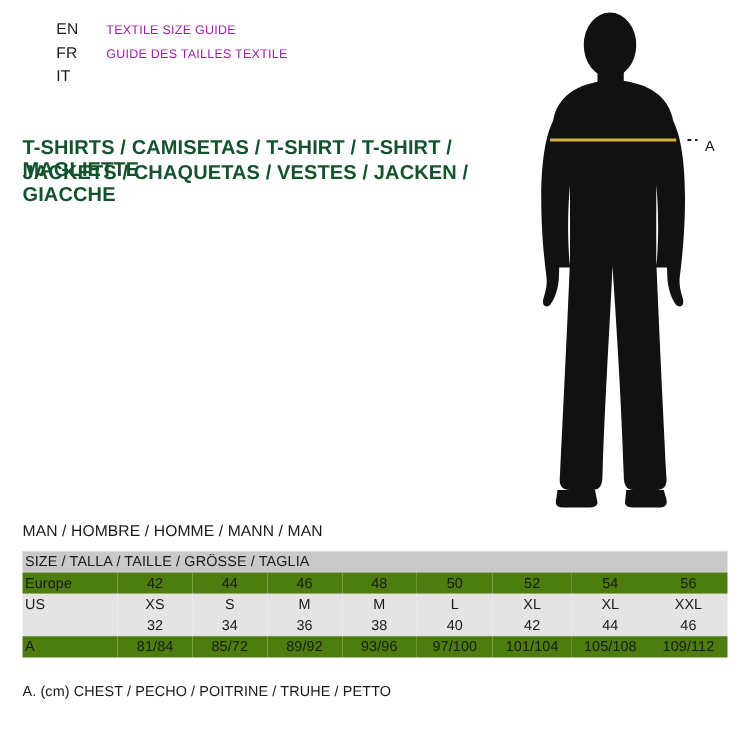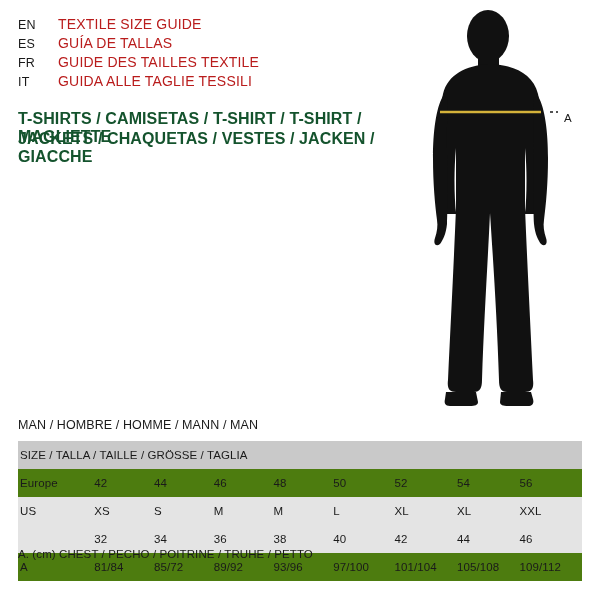--- a/index.html
+++ b/index.html
@@ -30,25 +30,26 @@
   .lang-row {
     display: flex;
     align-items: baseline;
     height: 19px;
   }
   .lang-code {
     width: 40px;
     font-size: 12.5px;
     letter-spacing: 0.2px;
     color: #1a1a1a;
+    margin-left: 27px;
   }
   .lang-text {
-    font-size: 14px;
+    font-size: 10px;
     letter-spacing: 0.2px;
-    color: #b91c1c;
+    color: #a21caf;
   }
 
   
   .category-block {
     position: absolute;
     left: 18px;
     top: 110px;
     width: 400px;
   }
   .category-line {
@@ -91,42 +92,42 @@
   .size-table {
     position: absolute;
     left: 18px;
     top: 441px;
     width: 564px;
     border-collapse: collapse;
     font-size: 11.5px;
   }
   .size-table td {
     padding: 0;
-    height: 28px;
+    height: 17px;
     vertical-align: middle;
     color: #1a1a1a;
     font-size: 11.5px;
     letter-spacing: 0.1px;
   }
   .row-head td {
     background: #c9c9c9;
   }
   .row-shade td {
     background: #e4e4e4;
   }
   .row-plain td {
     background: #4d7c0f;
   }
   .col-label {
     width: 84px;
     padding-left: 2px !important;
   }
   .col-val {
     width: 68px;
-    text-align: left;
+    text-align: center;
     margin-left: 47px;
   }
   .head-label {
     padding-left: 2px !important;
   }
   .footnote {
     position: absolute;
     left: 18px;
     top: 548px;
     font-size: 11.5px;
@@ -136,32 +137,27 @@
 </style>
 </head>
 <body>
 
 <div class="page">
 
   <div class="lang-block">
     <div class="lang-row">
       <span class="lang-code">EN</span>
       <span class="lang-text">TEXTILE SIZE GUIDE</span>
-    </div>
-    <div class="lang-row">
-      <span class="lang-code">ES</span>
-      <span class="lang-text">GUÍA DE TALLAS</span>
     </div>
     <div class="lang-row">
       <span class="lang-code">FR</span>
       <span class="lang-text">GUIDE DES TAILLES TEXTILE</span>
     </div>
     <div class="lang-row">
       <span class="lang-code">IT</span>
-      <span class="lang-text">GUIDA ALLE TAGLIE TESSILI</span>
     </div>
   </div>
 
   <div class="category-block">
     <div class="category-line">T-SHIRTS / CAMISETAS / T-SHIRT / T-SHIRT / MAGLIETTE</div>
     <div class="category-line">JACKETS / CHAQUETAS / VESTES / JACKEN / GIACCHE</div>
   </div>
 
   <div class="figure-wrap">
     <svg class="figure-svg" width="200" height="400" viewBox="0 0 200 400">

